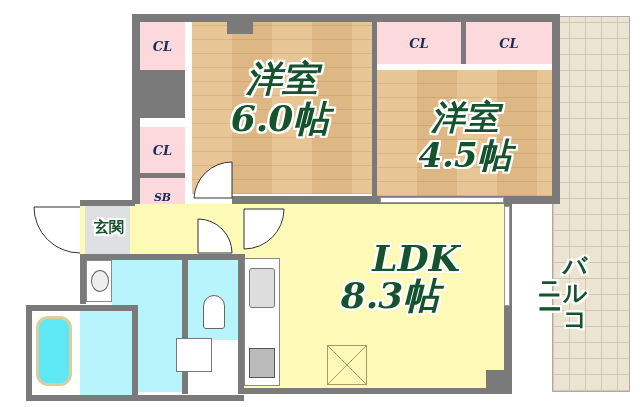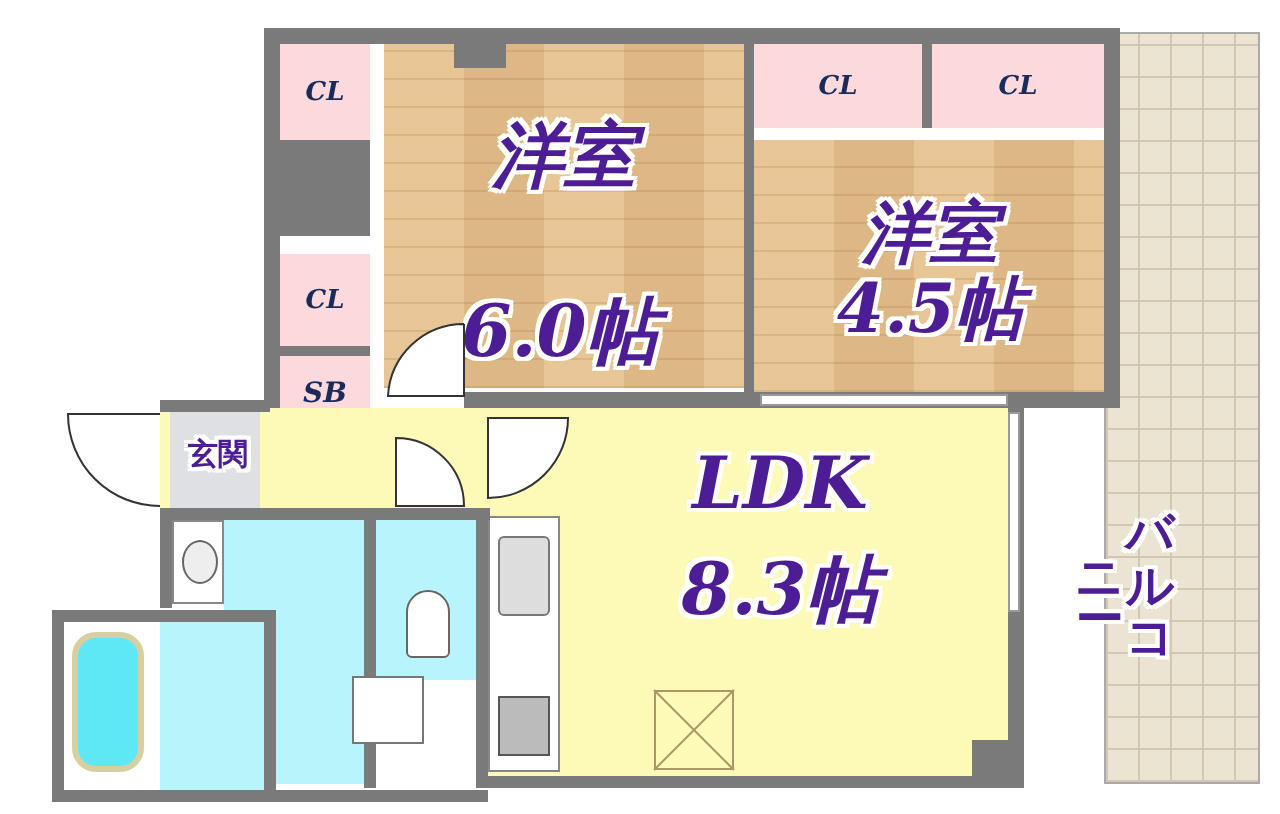--- a/index.html
+++ b/index.html
@@ -11,48 +11,48 @@
       repeating-linear-gradient(0deg, rgba(150,100,50,0.18) 0 1px, transparent 1px 14px),
       repeating-linear-gradient(90deg, rgba(255,255,255,0.10) 0 40px, rgba(0,0,0,0.04) 40px 80px);}
   .cl{background:#fbd9dc;display:flex;align-items:center;justify-content:center;color:#1a2a5a;font-style:italic;font-weight:bold;font-size:13px;font-family:"DejaVu Serif",serif;}
   .ldk{background:#fdfab8;}
   .blue{background:#b8f4fb;}
   .balcony{background-color:#ece4d2;
     background-image:
       repeating-linear-gradient(0deg, #d2c8b2 0 1px, transparent 1px 16px),
       repeating-linear-gradient(90deg, #d2c8b2 0 1px, transparent 1px 16px);
     border:1px solid #aaa;}
-  .label{color:#4c1d95;font-style:italic;font-weight:bold;text-align:center;line-height:1.05;
+  .label{color:#14532d;font-style:italic;font-weight:bold;text-align:center;line-height:1.05;
     text-shadow:-2px -2px 0 #fff,2px -2px 0 #fff,-2px 2px 0 #fff,2px 2px 0 #fff,0 2px 0 #fff,0 -2px 0 #fff,2px 0 0 #fff,-2px 0 0 #fff;}
   .big{font-size:36px;}
   .med{font-size:34px;}
   .vert{writing-mode:vertical-rl;font-style:normal;font-size:24px;letter-spacing:2px;}
   .white{background:#fff;}
   svg{position:absolute;overflow:visible;}
 </style>
 </head>
 <body>
 
 <div class="abs balcony" style="left:552px;top:16px;width:78px;height:376px;"></div>
 <div class="abs label vert" style="left:548px;top:228px;width:40px;height:110px;">バルコニー</div>
 
 <div class="abs wall" style="left:132px;top:14px;width:428px;height:8px;"></div>
 <div class="abs wall" style="left:132px;top:14px;width:8px;height:190px;"></div>
 <div class="abs wall" style="left:552px;top:14px;width:8px;height:190px;"></div>
 
 <div class="abs wood" style="left:192px;top:22px;width:180px;height:172px;"></div>
 <div class="abs wall" style="left:227px;top:22px;width:26px;height:12px;"></div>
 <div class="abs label big" style="left:222px;top:60px;width:120px;">洋室</div>
-<div class="abs label big" style="left:210px;top:100px;width:140px;margin-top:48px;">6.0帖</div>
+<div class="abs label big" style="left:210px;top:100px;width:140px;">6.0帖</div>
 
 <div class="abs cl" style="left:140px;top:22px;width:45px;height:48px;">CL</div>
 <div class="abs wall" style="left:140px;top:70px;width:52px;height:48px;"></div>
 <div class="abs cl" style="left:140px;top:127px;width:45px;height:46px;">CL</div>
 <div class="abs wall" style="left:140px;top:173px;width:52px;height:5px;"></div>
-<div class="abs cl" style="left:140px;top:178px;width:45px;height:38px;font-size:14px;">SB</div>
+<div class="abs cl" style="left:140px;top:178px;width:45px;height:38px;font-size:11px;">SB</div>
 <div class="abs white" style="left:185px;top:22px;width:7px;height:176px;"></div>
 
 <div class="abs wall" style="left:372px;top:22px;width:5px;height:178px;"></div>
 
 <div class="abs wood" style="left:377px;top:70px;width:175px;height:126px;"></div>
 <div class="abs cl" style="left:377px;top:22px;width:84px;height:42px;">CL</div>
 <div class="abs wall" style="left:461px;top:22px;width:5px;height:48px;"></div>
 <div class="abs cl" style="left:466px;top:22px;width:86px;height:42px;">CL</div>
 <div class="abs white" style="left:377px;top:64px;width:175px;height:6px;"></div>
 <div class="abs label med" style="left:410px;top:100px;width:110px;">洋室</div>
@@ -64,21 +64,21 @@
 <div class="abs ldk" style="left:80px;top:204px;width:160px;height:54px;"></div>
 <div class="abs wall" style="left:80px;top:200px;width:55px;height:6px;"></div>
 <div class="abs" style="left:85px;top:206px;width:45px;height:50px;background:#dfe0e4;"></div>
 <div class="abs label" style="left:84px;top:220px;width:50px;font-size:15px;font-style:normal;">玄関</div>
 
 <div class="abs ldk" style="left:240px;top:204px;width:264px;height:184px;"></div>
 <div class="abs wall" style="left:504px;top:204px;width:8px;height:188px;"></div>
 <div class="abs white" style="left:504px;top:206px;width:6px;height:100px;border:1px solid #999;"></div>
 <div class="abs wall" style="left:240px;top:388px;width:272px;height:6px;"></div>
 <div class="abs wall" style="left:486px;top:370px;width:18px;height:18px;"></div>
-<div class="abs label big" style="left:320px;top:224px;width:140px;">LDK</div>
+<div class="abs label big" style="left:320px;top:240px;width:140px;text-align:right;">LDK</div>
 <div class="abs label big" style="left:315px;top:277px;width:150px;">8.3帖</div>
 
 <div class="abs white" style="left:244px;top:258px;width:36px;height:128px;border:1px solid #888;"></div>
 <div class="abs" style="left:249px;top:268px;width:26px;height:40px;background:#ddd;border:1px solid #777;border-radius:3px;"></div>
 <div class="abs" style="left:249px;top:348px;width:26px;height:30px;background:#bbb;border:1px solid #555;"></div>
 
 <svg style="left:327px;top:345px;" width="40" height="40">
   <rect x="0.5" y="0.5" width="39" height="39" fill="none" stroke="#aa9966"></rect>
   <line x1="0" y1="0" x2="40" y2="40" stroke="#aa9966"></line>
   <line x1="40" y1="0" x2="0" y2="40" stroke="#aa9966"></line>

